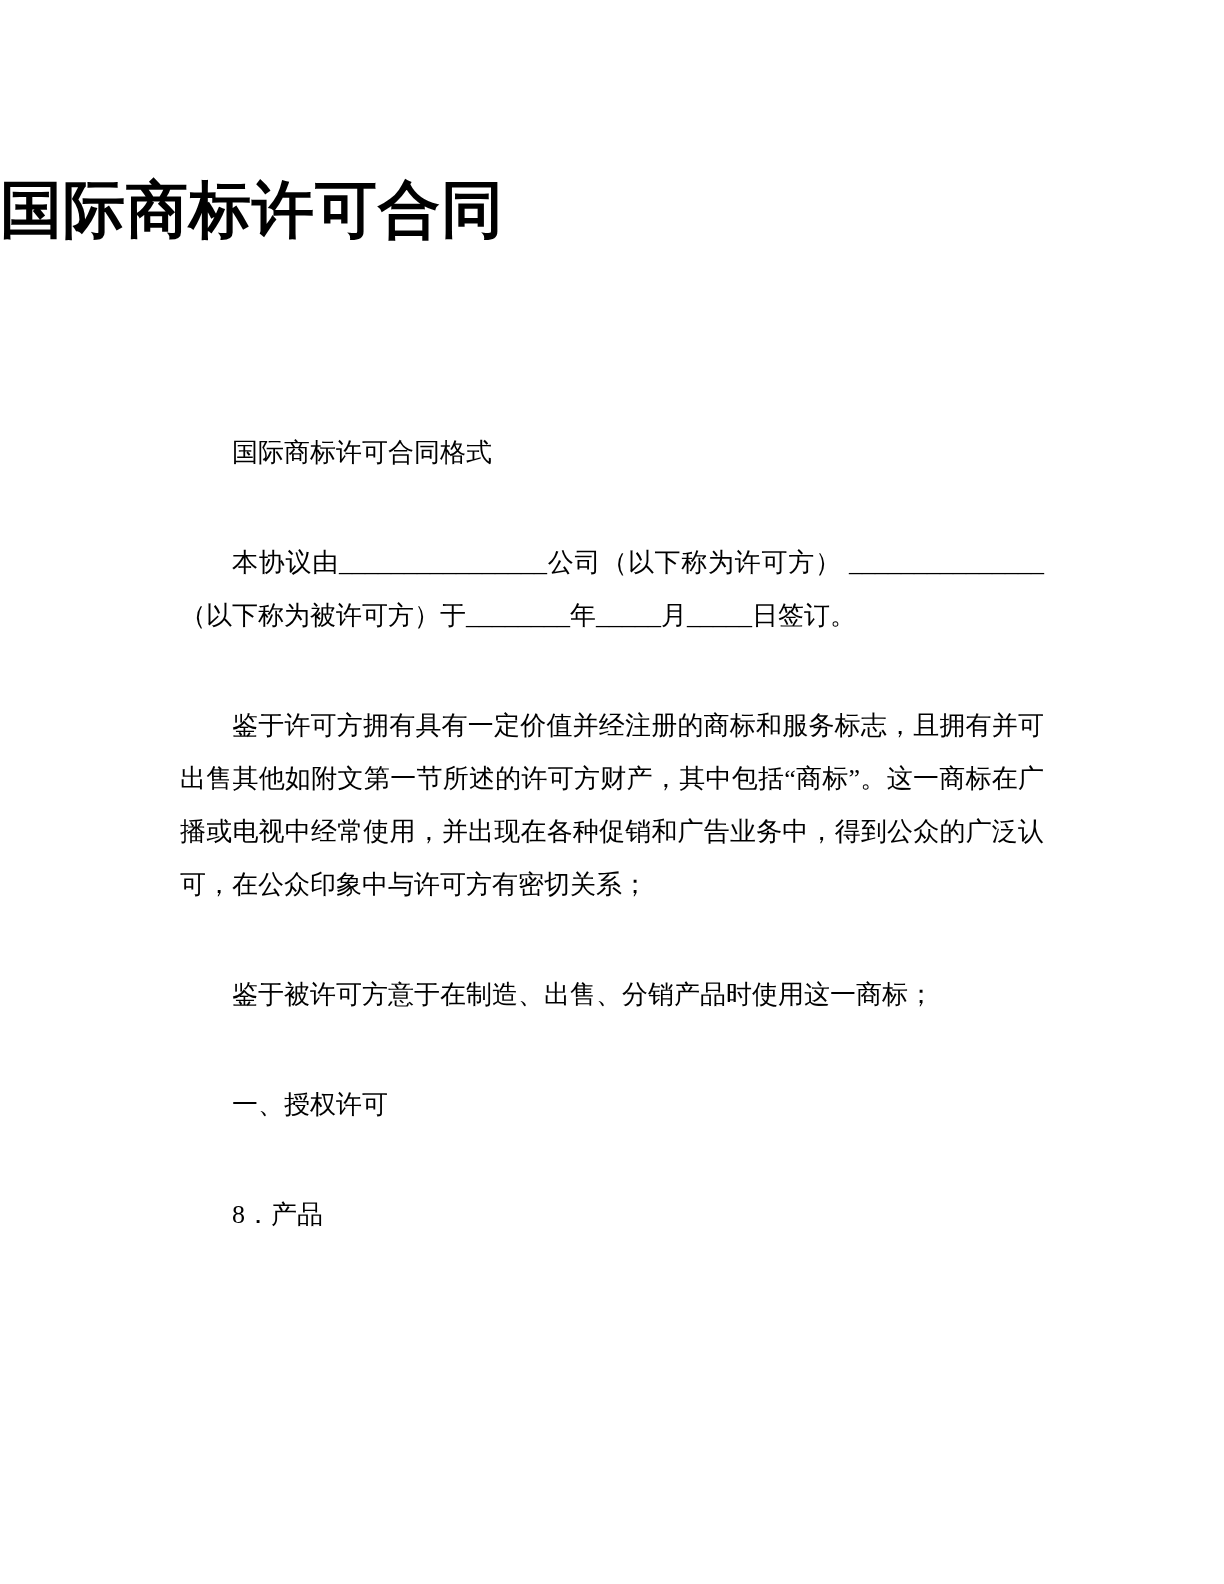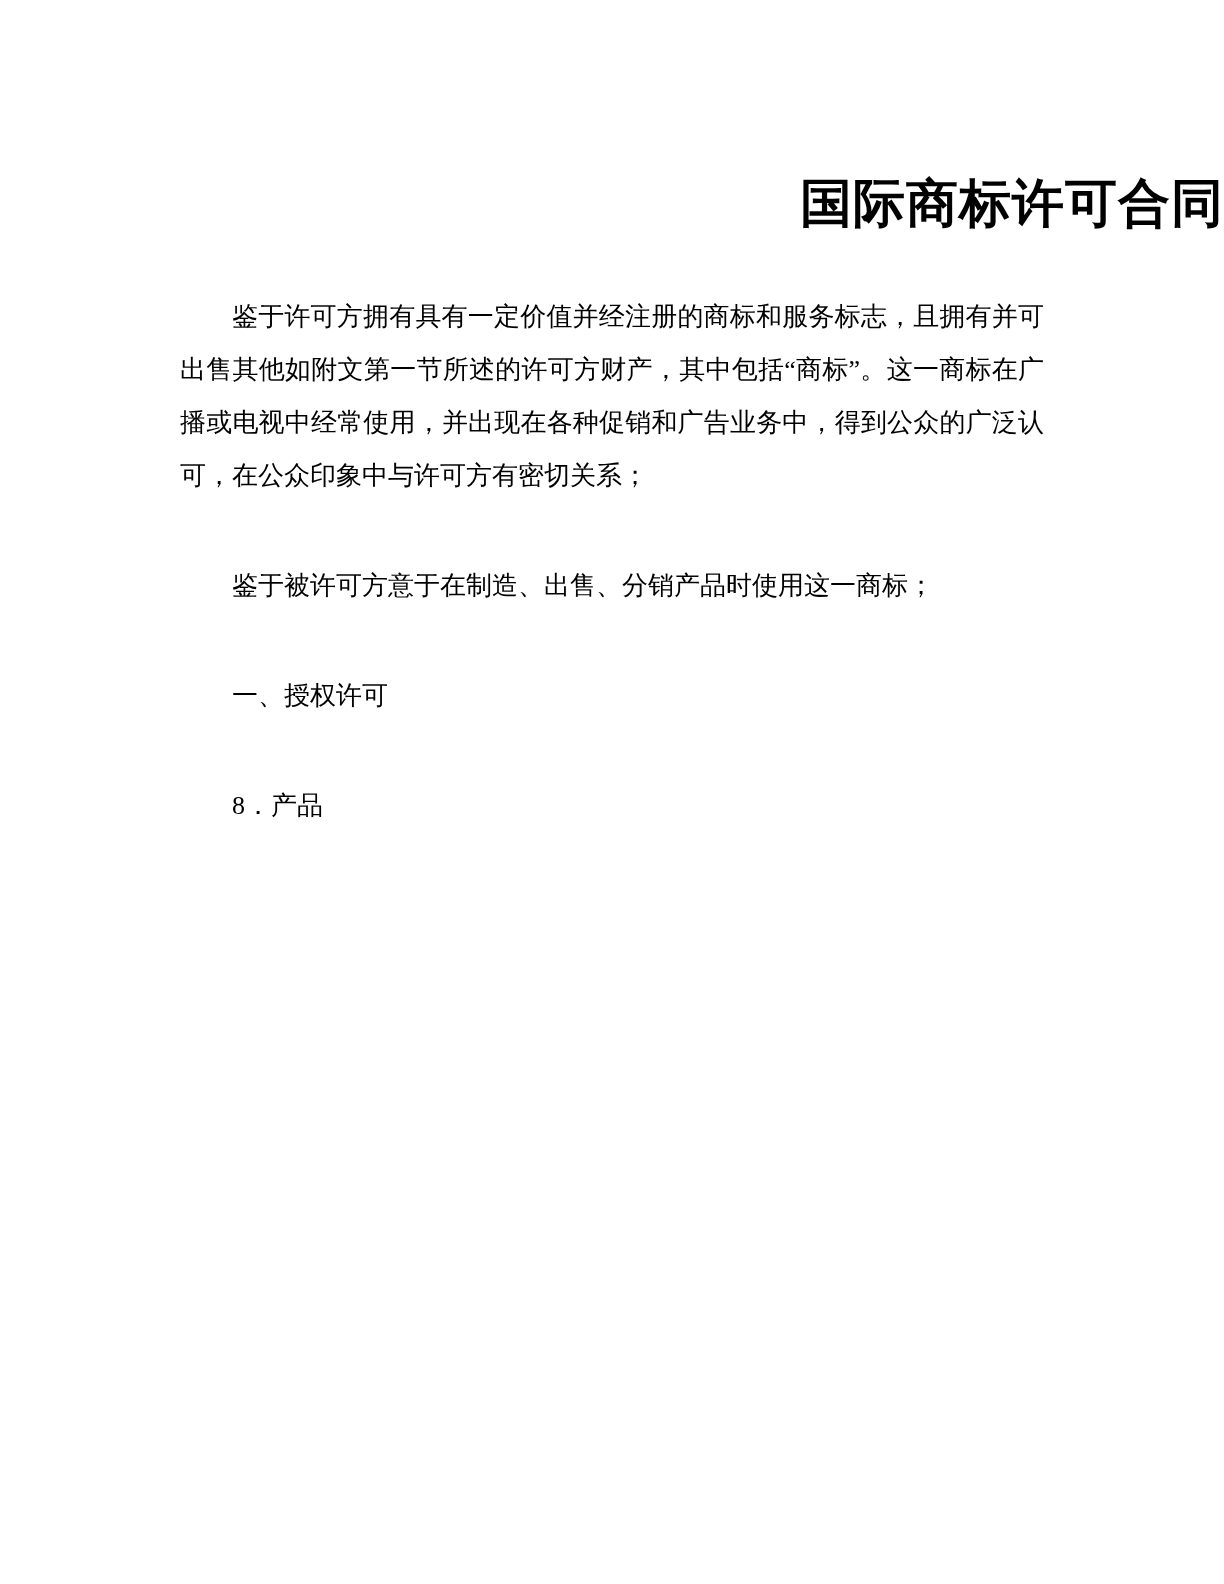--- a/index.html
+++ b/index.html
@@ -10,23 +10,23 @@
     background: #ffffff;
     color: #000000;
     overflow: hidden;
     position: relative;
     font-family: "Liberation Serif", "DejaVu Serif", serif;
   }
   .doc-title {
     padding-top: 138px;
     font-family: "DejaVu Sans", "Liberation Sans", sans-serif;
     font-weight: bold;
-    font-size: 52px;
+    font-size: 62px;
     line-height: 60px;
-    text-align: right;
+    text-align: left;
     letter-spacing: 1px;
   }
   .content {
     margin: 0 180px;
     font-size: 26px;
     text-align: justify;
   }
   .para {
     line-height: 53px;
     margin: 57px 0 0 0;
@@ -39,21 +39,23 @@
 </style>
 </head>
 <body>
 
 <div class="page">
 
   <h1 class="doc-title">国际商标许可合同</h1>
 
   <div class="content">
 
+    <p class="para first-para">国际商标许可合同格式</p>
 
+    <p class="para">本协议由________________公司（以下称为许可方） _______________（以下称为被许可方）于________年_____月_____日签订。</p>
 
     <p class="para">鉴于许可方拥有具有一定价值并经注册的商标和服务标志，且拥有并可出售其他如附文第一节所述的许可方财产，其中包括“商标”。这一商标在广播或电视中经常使用，并出现在各种促销和广告业务中，得到公众的广泛认可，在公众印象中与许可方有密切关系；</p>
 
     <p class="para">鉴于被许可方意于在制造、出售、分销产品时使用这一商标；</p>
 
 
     <p class="para">一、授权许可</p>
 
     <p class="para">8．产品</p>
 

